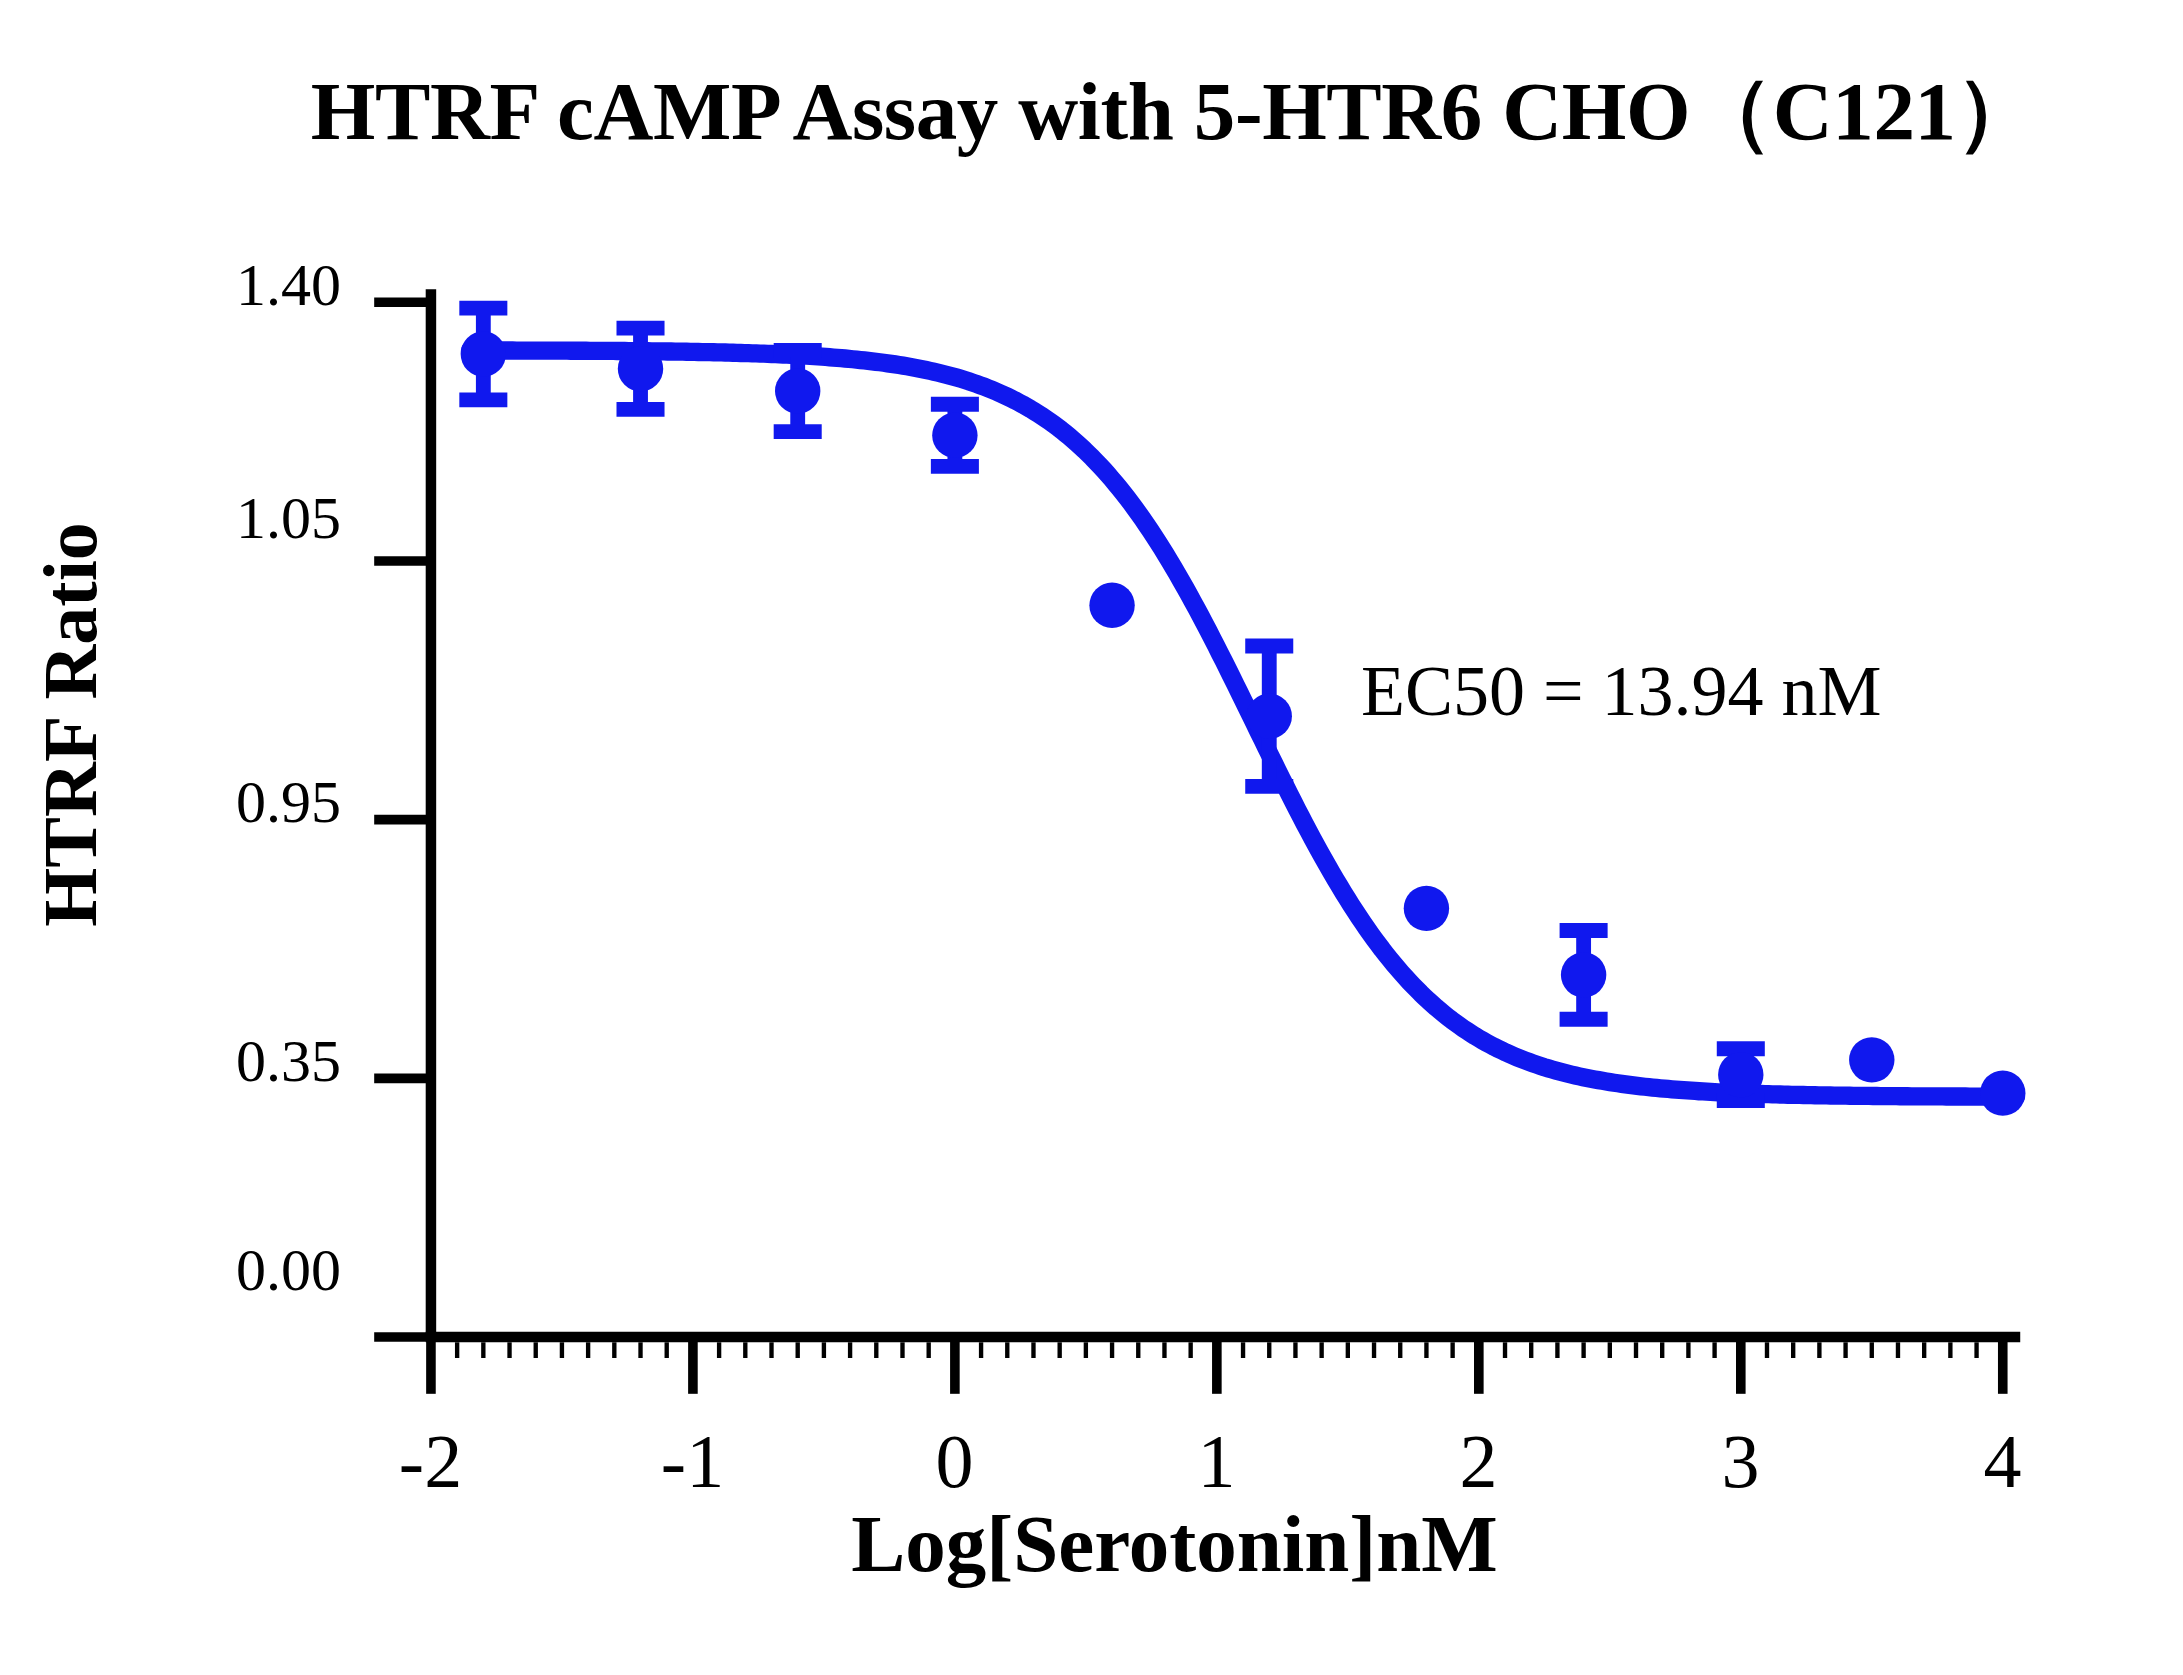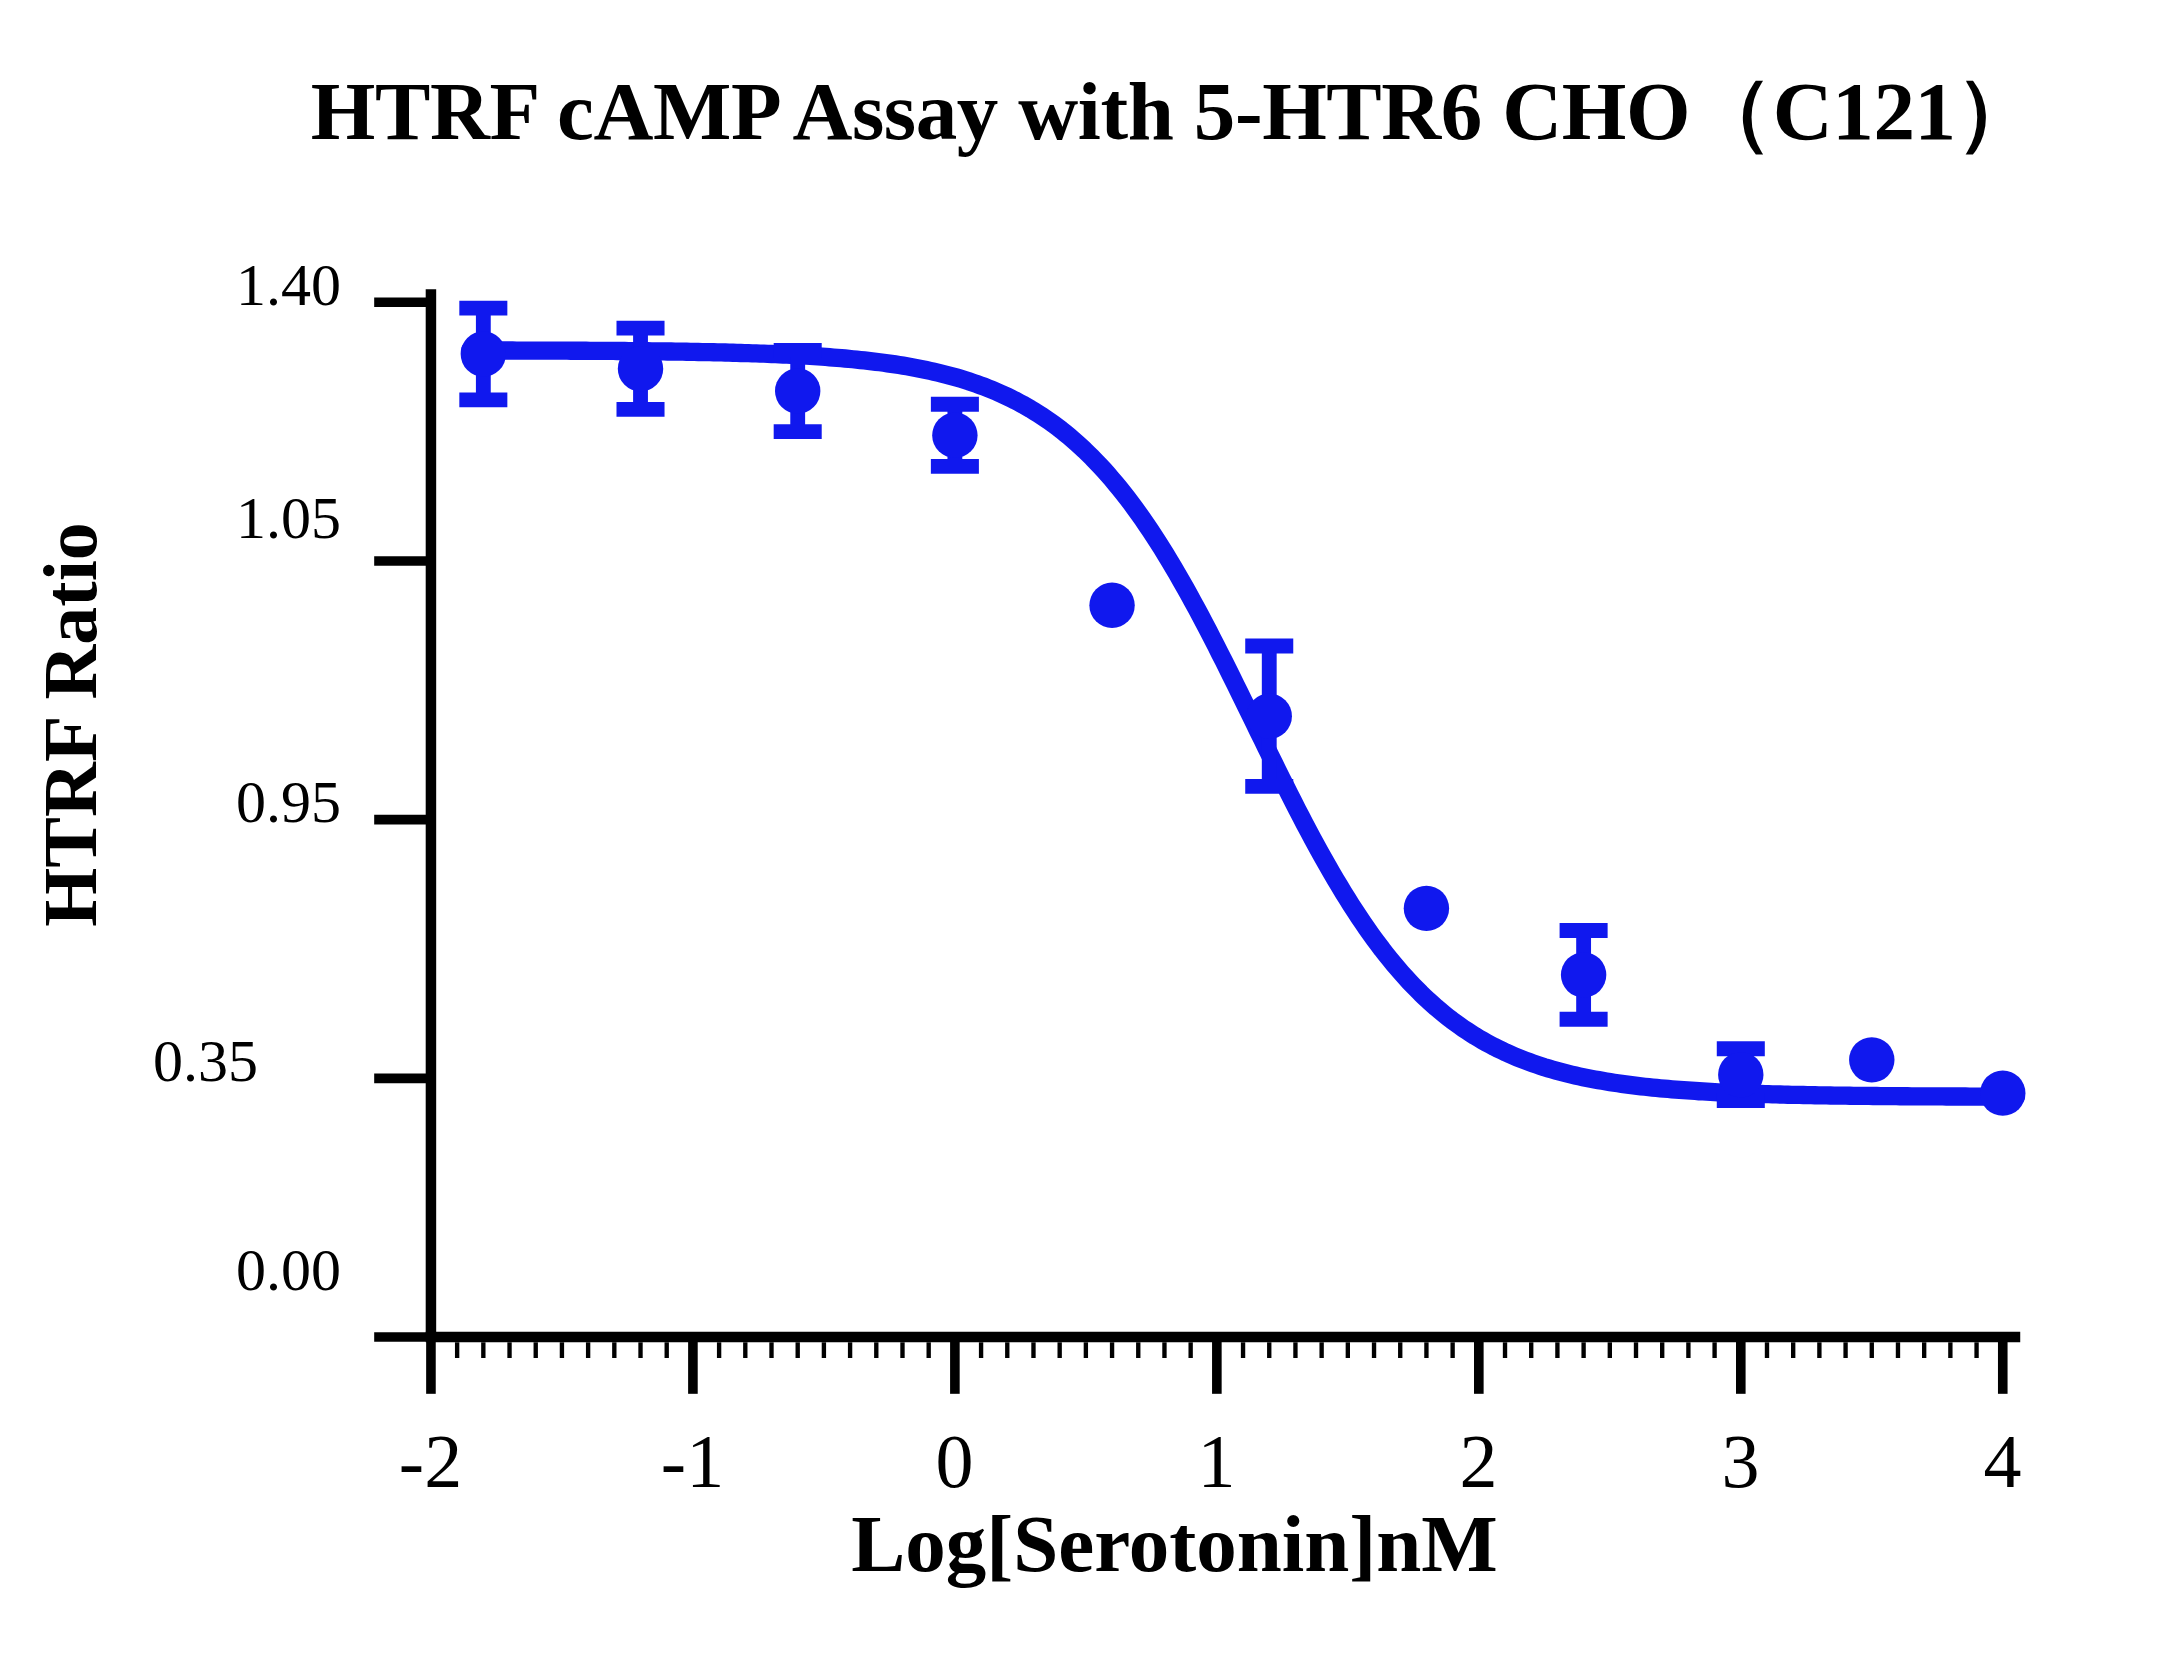--- a/index.html
+++ b/index.html
@@ -99,33 +99,34 @@
   <div id="chart-title">HTRF cAMP Assay with 5-HTR6 CHO（C121）</div>
 
   <div id="ylabel">HTRF Ratio</div>
 
   <div id="xlabel">Log[Serotonin]nM</div>
 
   <div id="ytick-labels">
       <div class="ytick-label" style="top: 251px; left: 70px;">1.40</div>
       <div class="ytick-label" style="top: 484px; left: 70px;">1.05</div>
       <div class="ytick-label" style="top: 768px; left: 70px;">0.95</div>
-      <div class="ytick-label" style="top: 1027px; left: 70px; text-align: center;">0.35</div>
+      <div class="ytick-label" style="top: 1027px; left: 70px;">0.35</div>
       <div class="ytick-label" style="top: 1236px; left: 70px;">0.00</div>
     </div>
   <div id="xtick-labels">
       <div class="xtick-label" style="left: 365px; top: 1418px;">-2</div>
       <div class="xtick-label" style="left: 627px; top: 1418px;">-1</div>
       <div class="xtick-label" style="left: 889px; top: 1418px;">0</div>
       <div class="xtick-label" style="left: 1151px; top: 1418px;">1</div>
       <div class="xtick-label" style="left: 1413px; top: 1418px;">2</div>
       <div class="xtick-label" style="left: 1675px; top: 1418px;">3</div>
       <div class="xtick-label" style="left: 1937px; top: 1418px;">4</div>
     </div>
 
+  <div id="annotation" style="left: 1361px; top: 650px;">EC50 = 13.94 nM</div>
 
   <svg class="plot" id="plot-svg" width="2349" height="1676" viewBox="0 0 5380 3838">
       <line x1="987" y1="662" x2="987" y2="3062" stroke="#000" stroke-width="24"></line>
       <line x1="975" y1="3062" x2="4627" y2="3062" stroke="#000" stroke-width="24"></line>
       <line x1="857" y1="692" x2="987" y2="692" stroke="#000" stroke-width="22"></line>
       <line x1="857" y1="1284.4999999999998" x2="987" y2="1284.4999999999998" stroke="#000" stroke-width="22"></line>
       <line x1="857" y1="1877" x2="987" y2="1877" stroke="#000" stroke-width="22"></line>
       <line x1="857" y1="2469.5" x2="987" y2="2469.5" stroke="#000" stroke-width="22"></line>
       <line x1="857" y1="3062" x2="987" y2="3062" stroke="#000" stroke-width="22"></line>
       <line x1="987" y1="3062" x2="987" y2="3192" stroke="#000" stroke-width="22"></line>

